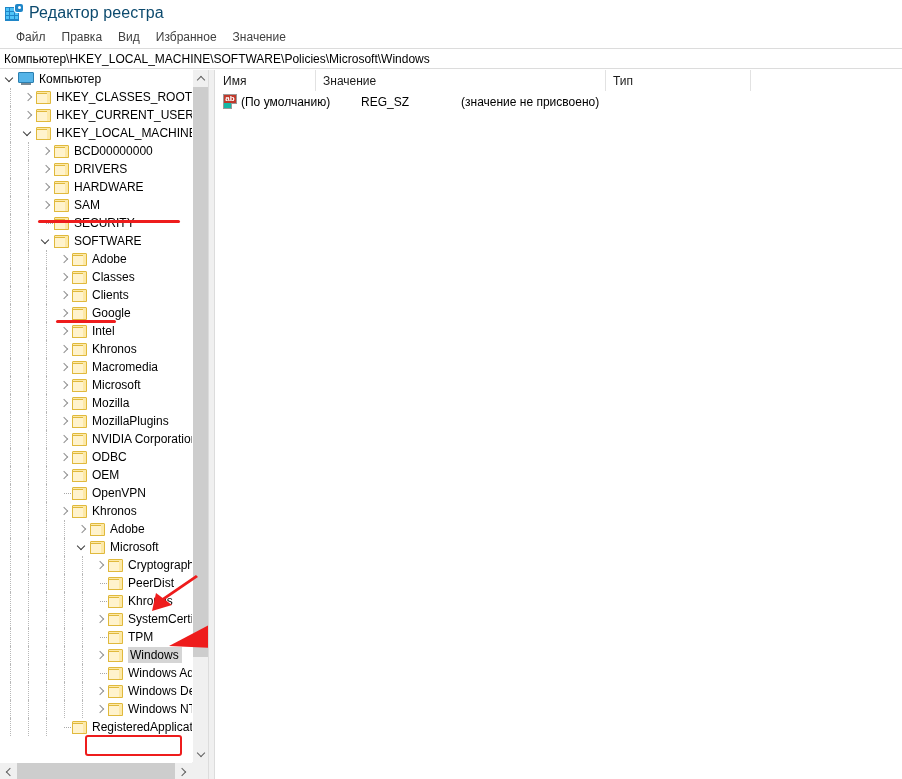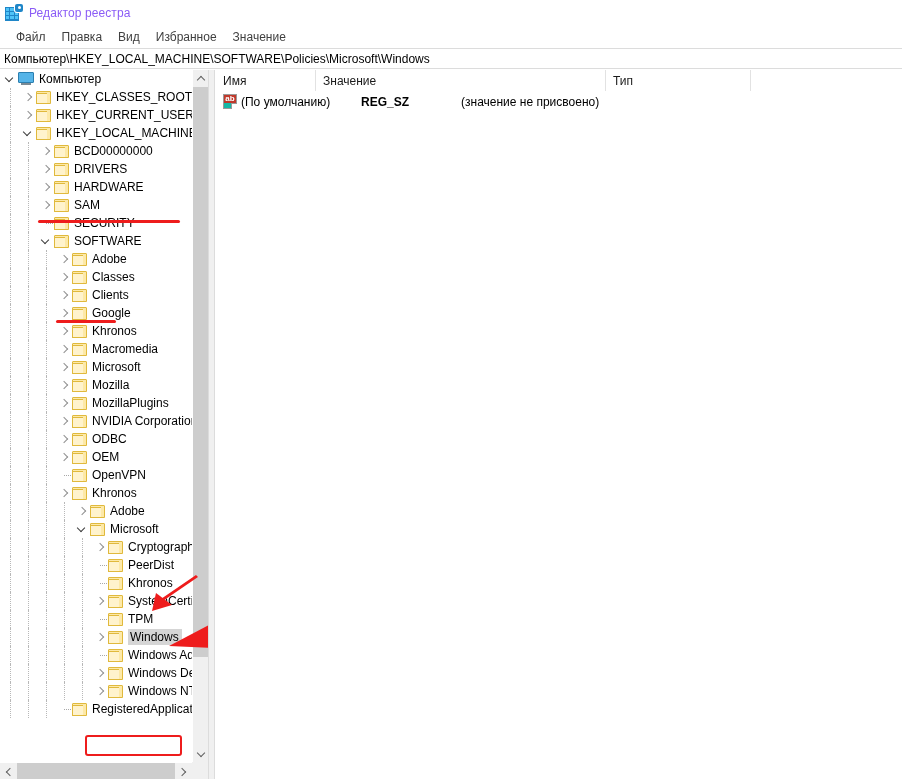--- a/index.html
+++ b/index.html
@@ -56,22 +56,22 @@
   }
   .app-icon .gear:after {
     content: "";
     position: absolute;
     left: 2.5px; top: 2.5px;
     width: 3px; height: 3px;
     background: #ffffff;
     border-radius: 50%;
   }
   .title-text {
-    font-size: 12px;
-    color: #8b5cf6;
+    font-size: 16px;
+    color: #0c4a6e;
     letter-spacing: 0.1px;
   }
 
   
   .menubar {
     position: absolute;
     left: 0; top: 26px;
     width: 902px; height: 22px;
     background: #ffffff;
     display: flex;
@@ -359,21 +359,21 @@
     position: absolute;
     left: 0; top: 22px;
     width: 686px; height: 19px;
     display: flex;
     align-items: center;
     font-size: 12px;
     color: #000000;
   }
   .cell { display: flex; align-items: center; white-space: nowrap; }
   .cell.c-name { width: 145px; padding-left: 7px; }
-  .cell.c-type { width: 100px; font-weight: bold; }
+  .cell.c-type { width: 100px; }
   .cell.c-value { width: 290px; }
   .ab-icon {
     width: 14px; height: 15px;
     flex: 0 0 14px;
     margin-right: 4px;
     position: relative;
     background: #14b8a6;
     border: 1px solid #9a9a9a;
   }
   .ab-icon span {
@@ -593,20 +593,32 @@
           <div class="tree-row">
             <div class="guide" style="left: 10px;"></div>
             <div class="guide" style="left: 28px;"></div>
             <div class="guide" style="left: 46px;"></div>
             <div style="flex: 0 0 56px; height: 18px;"></div>
             <div class="twisty collapsed"></div>
             <div class="folder">
               <div class="back"></div>
               <div class="front"></div>
             </div>
+            <span class="tree-label">Intel</span>
+          </div>
+          <div class="tree-row">
+            <div class="guide" style="left: 10px;"></div>
+            <div class="guide" style="left: 28px;"></div>
+            <div class="guide" style="left: 46px;"></div>
+            <div style="flex: 0 0 56px; height: 18px;"></div>
+            <div class="twisty collapsed"></div>
+            <div class="folder">
+              <div class="back"></div>
+              <div class="front"></div>
+            </div>
             <span class="tree-label">Khronos</span>
           </div>
           <div class="tree-row">
             <div class="guide" style="left: 10px;"></div>
             <div class="guide" style="left: 28px;"></div>
             <div class="guide" style="left: 46px;"></div>
             <div style="flex: 0 0 56px; height: 18px;"></div>
             <div class="twisty collapsed"></div>
             <div class="folder">
               <div class="back"></div>

